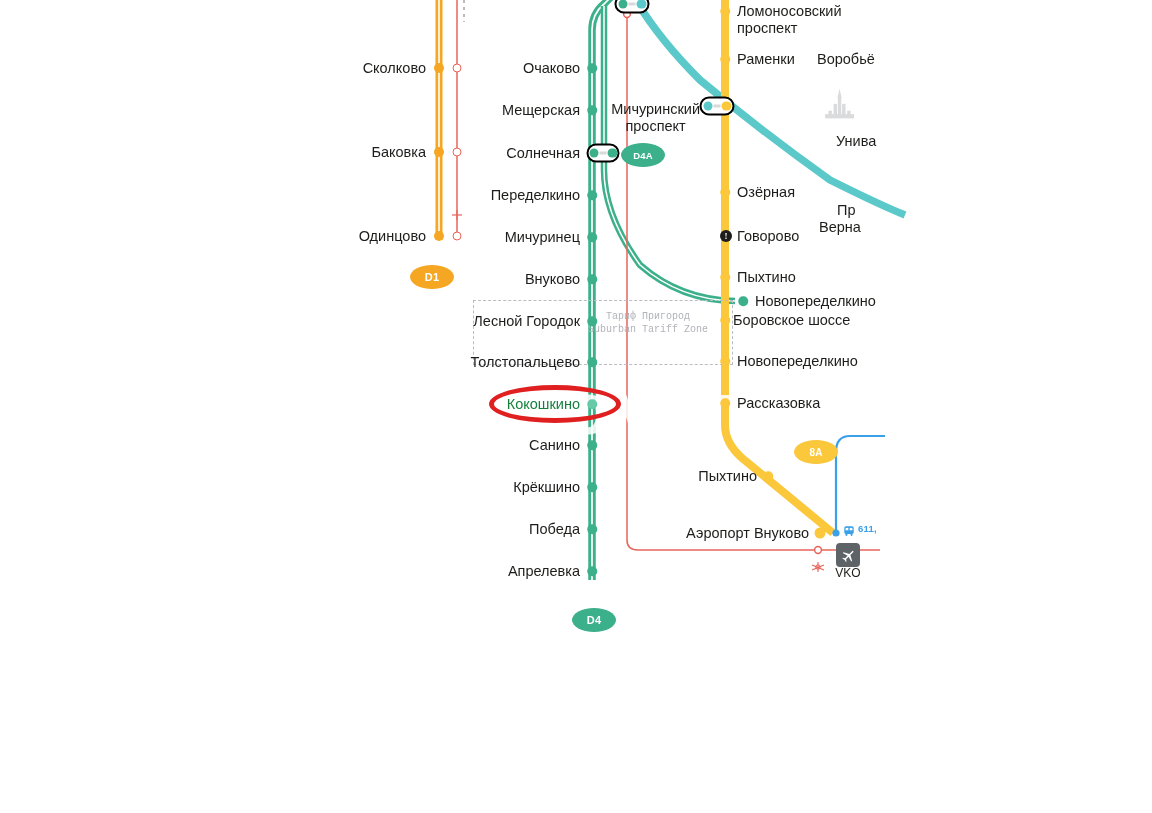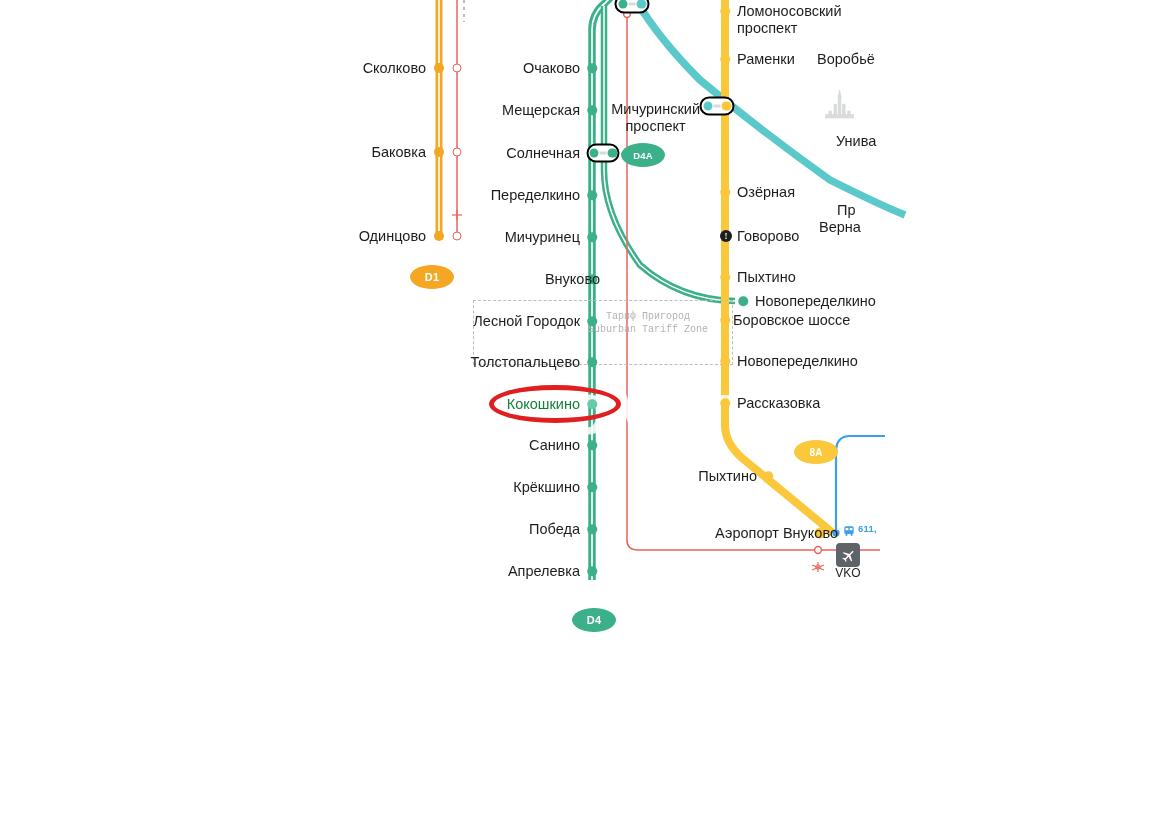--- a/index.html
+++ b/index.html
@@ -256,21 +256,21 @@
   <div class="lbl r" style="left:580px; top:153px;">Солнечная</div>
   <div class="badge" style="left:643px; top:155px; background:#3cb08a; font-size:9.5px;">D4A</div>
 
   <div class="dot" style="left:592px; top:195px; width:9.5px; height:9.5px; background:#3cb08a;"></div>
   <div class="lbl r" style="left:580px; top:195px;">Переделкино</div>
 
   <div class="dot" style="left:592px; top:237px; width:9.5px; height:9.5px; background:#3cb08a;"></div>
   <div class="lbl r" style="left:580px; top:237px;">Мичуринец</div>
 
   <div class="dot" style="left:592px; top:279px; width:9.5px; height:9.5px; background:#3cb08a;"></div>
-  <div class="lbl r" style="left:580px; top:279px;margin-left:20px;">Внуково</div>
+  <div class="lbl r" style="left:580px; top:279px;">Внуково</div>
 
   <div class="dot" style="left:592px; top:321px; width:9.5px; height:9.5px; background:#3cb08a;"></div>
   <div class="lbl r" style="left:580px; top:321px;">Лесной Городок</div>
 
   <div class="dot" style="left:592px; top:362px; width:9.5px; height:9.5px; background:#3cb08a;"></div>
   <div class="lbl r" style="left:580px; top:362px;">Толстопальцево</div>
 
   <div class="highlight-ellipse" style="left:555px; top:404px; width:132px; height:38px;"></div>
   <div class="dot" style="left:592px; top:404px; width:9.5px; height:9.5px; background:#66c9a8;"></div>
   <div class="lbl r" style="left:580px; top:404px; color:#15803d;">Кокошкино</div>
@@ -332,21 +332,21 @@
   <div class="dot" style="left:725px; top:361px; width:9.5px; height:9.5px; background:#fbc73b;"></div>
   <div class="lbl l" style="left:737px; top:361px;">Новопеределкино</div>
 
   <div class="dot" style="left:725px; top:403px; width:9.5px; height:9.5px; background:#fbc73b;"></div>
   <div class="lbl l" style="left:737px; top:403px;">Рассказовка</div>
 
   <div class="dot" style="left:768px; top:476px; width:9.5px; height:9.5px; background:#fbc73b;"></div>
   <div class="lbl r" style="left:757px; top:476px;">Пыхтино</div>
 
   <div class="dot" style="left:820px; top:533px; width:11px; height:11px; background:#fbc73b;"></div>
-  <div class="lbl r" style="left:809px; top:533px;margin-left:29px;">Аэропорт Внуково</div>
+  <div class="lbl r" style="left:809px; top:533px;">Аэропорт Внуково</div>
 
   <div class="badge" style="left:816px; top:452px; background:#fbc73b; font-size:10px;">8A</div>
 
   <div class="lbl l" style="left:817px; top:59px;">Воробьё</div>
   <div class="lbl l" style="left:836px; top:141px;">Унива</div>
   <div class="lbl l two" style="left:837px; top:219px;">
     <div>Пр</div>
     <div style="margin-left:-18px">Верна</div>
   </div>
 

